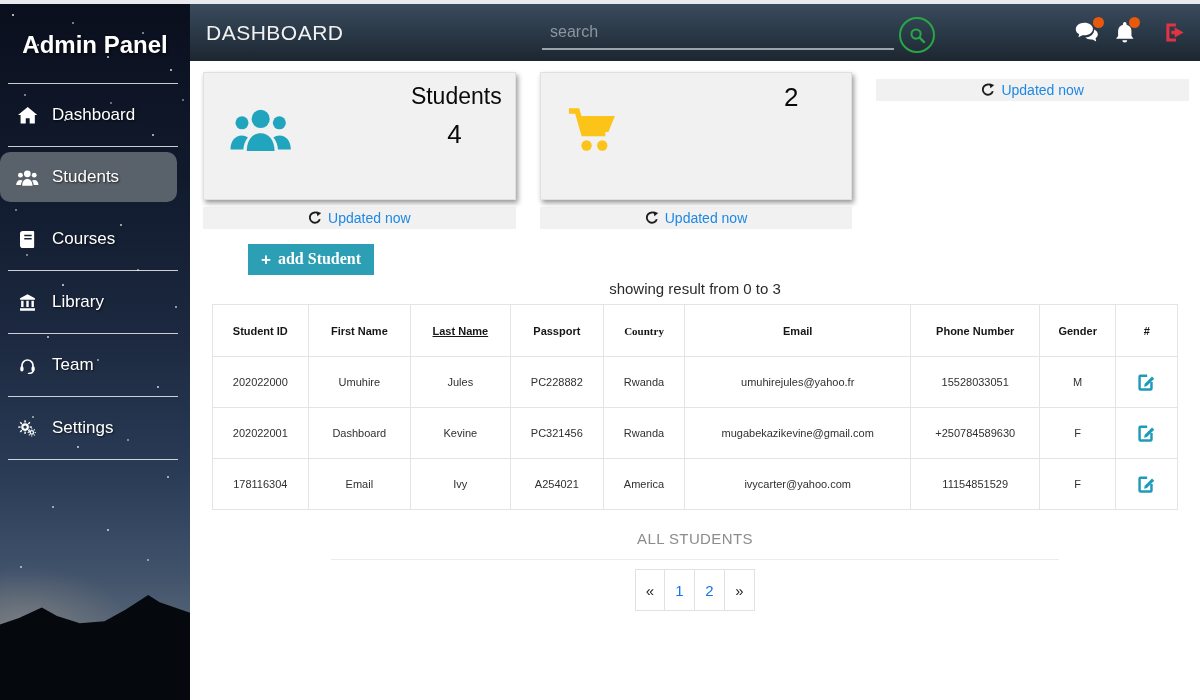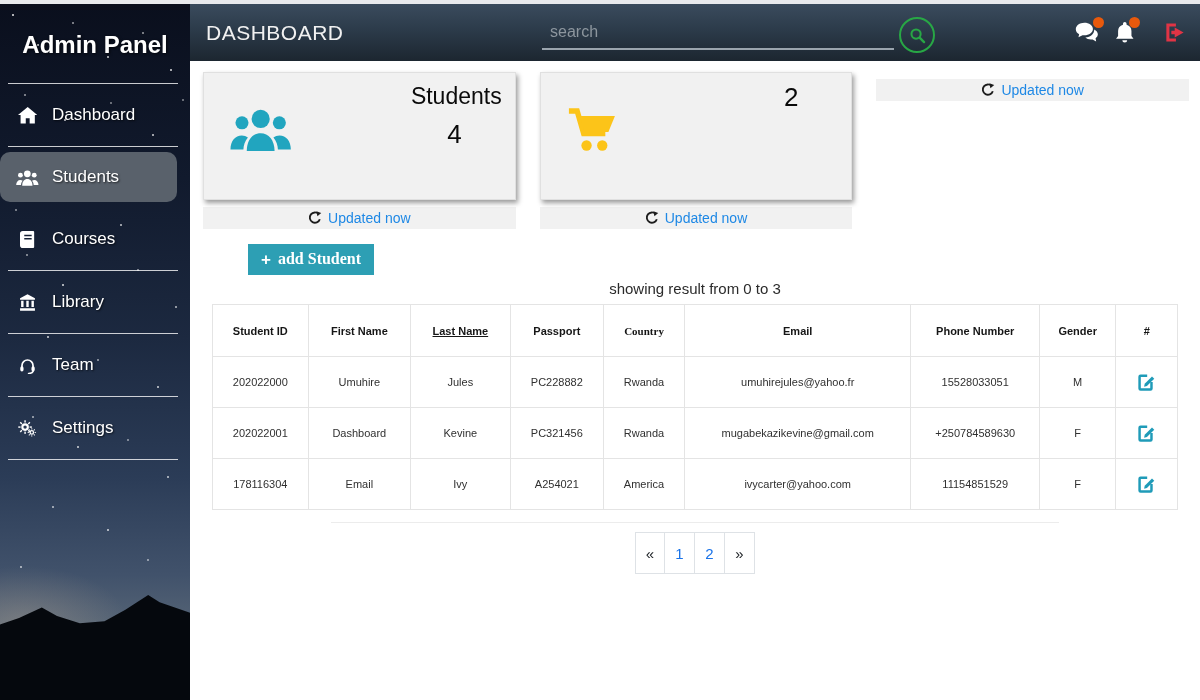--- a/index.html
+++ b/index.html
@@ -380,20 +380,21 @@
               <td>11154851529</td>
               <td>F</td>
               <td><button class="edit-btn"><span><svg viewBox="0 0 20 20" fill="currentColor">
                       <path d="M17.3 9.5V17a2.6 2.6 0 0 1-2.6 2.6H3A2.6 2.6 0 0 1 .4 17V3.3A2.6 2.6 0 0 1 3 .7h7.8v2.9H3.3v13.1h11.1V9.5z"></path>
                       <path d="m7.9 11.6 8.6-8.6 2.6 2.6-8.6 8.6-3.3.7z"></path>
                     </svg></span></button></td>
             </tr>
           </tbody>
       </table>
 
+      <div class="all-students">ALL STUDENTS</div>
       <hr class="bottom-rule">
       <ul class="pagination" id="pagination">
           <li class="page-item">«</li>
           <li class="page-item num">1</li>
           <li class="page-item num">2</li>
           <li class="page-item">»</li>
         </ul>
     </main>
   </div>
 </div>

